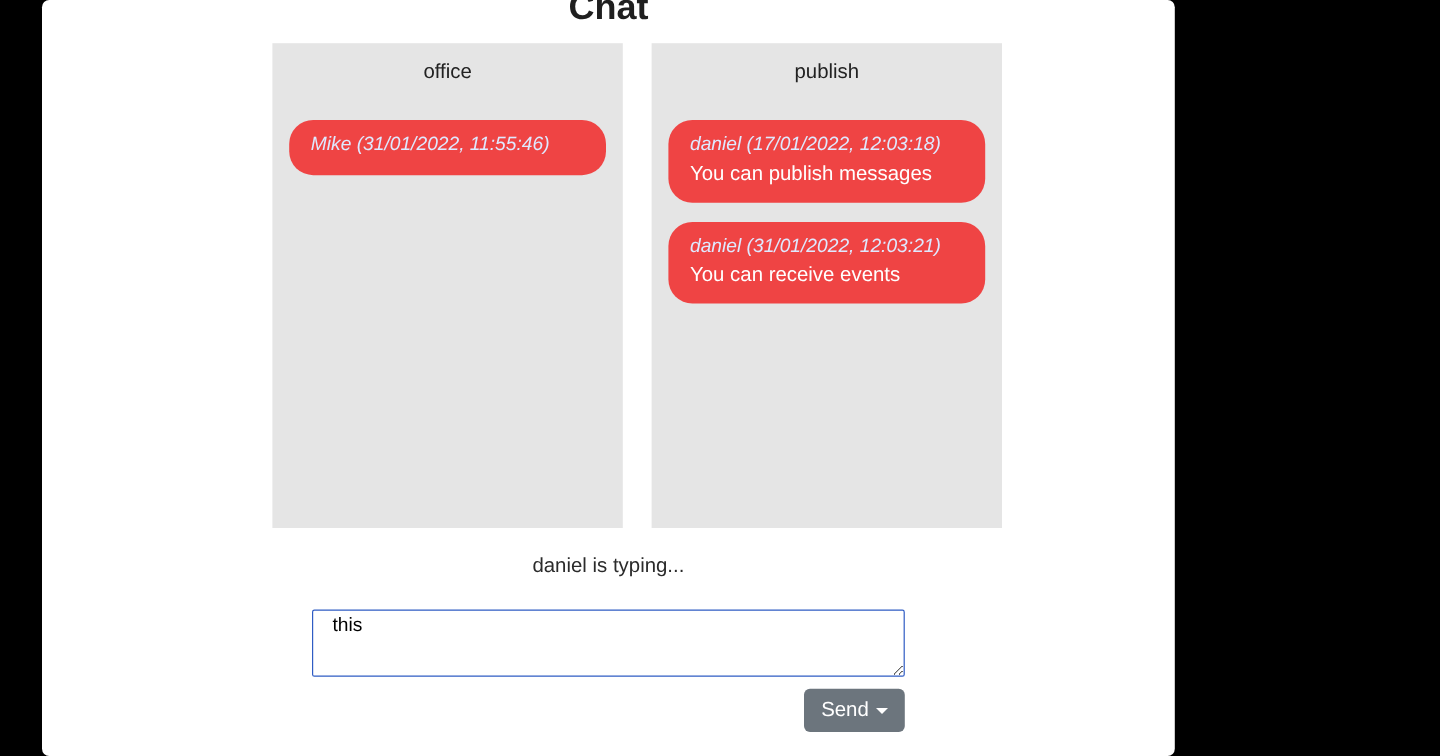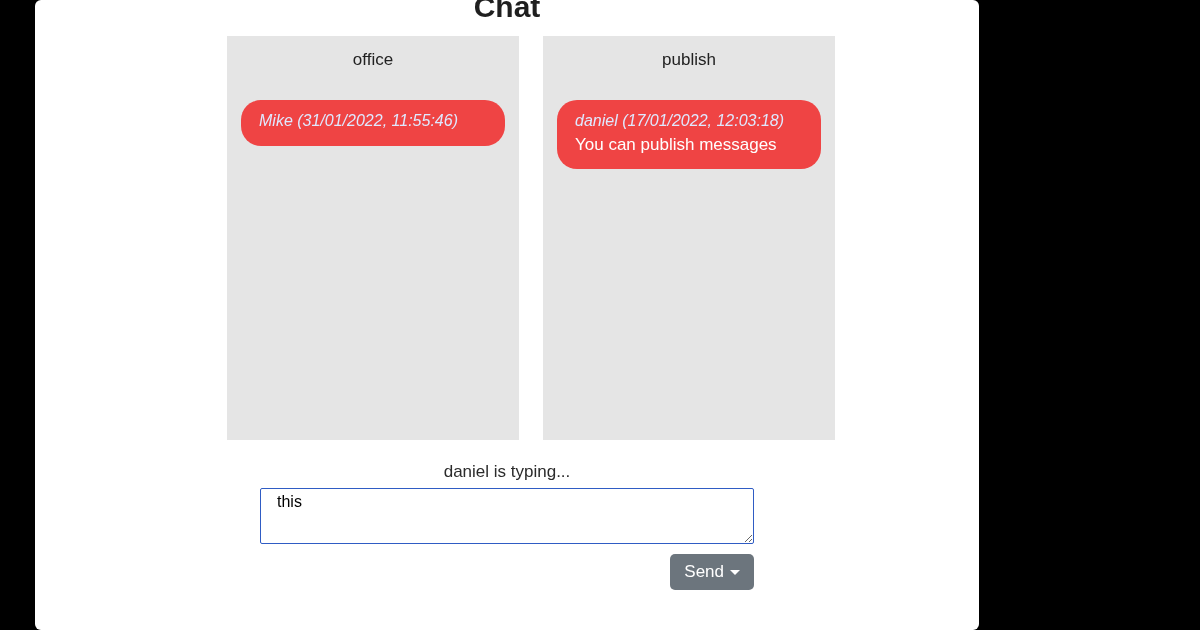--- a/index.html
+++ b/index.html
@@ -69,21 +69,21 @@
     }
     .composer-wrap {
       margin-top: 22px;
       display: flex;
       flex-direction: column;
       align-items: center;
     }
     .typing {
       font-size: 17px;
       color: #2b2b2b;
-      margin-bottom: 6px;
+      margin-bottom: 26px;
     }
     .textarea {
       width: 494px;
       height: 56px;
       border: 1.5px solid #2f5cc4;
       border-radius: 2px;
       font-size: 16px;
       padding: 4px 16px;
       resize: both;
       font-family: inherit;
@@ -142,20 +142,27 @@
 
 
         <div class="msg">
           <div class="msg-meta">
             <span>daniel</span>
             <span> (</span><span>17/01/2022, 12:03:18</span><span>)</span>
           </div>
           <div>You can publish messages</div>
         </div>
 
+        <div class="msg">
+          <div class="msg-meta">
+            <span>daniel</span>
+            <span> (</span><span>31/01/2022, 12:03:21</span><span>)</span>
+          </div>
+          <div>You can receive events</div>
+        </div>
 
 
       </div>
     </div>
 
   </div>
 
   <div class="composer-wrap">
     <div class="typing">daniel is typing...</div>
     <textarea class="textarea" style="">this</textarea>

